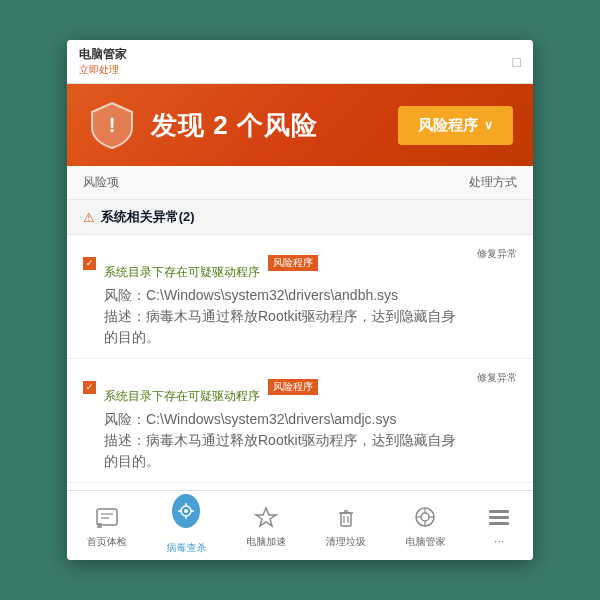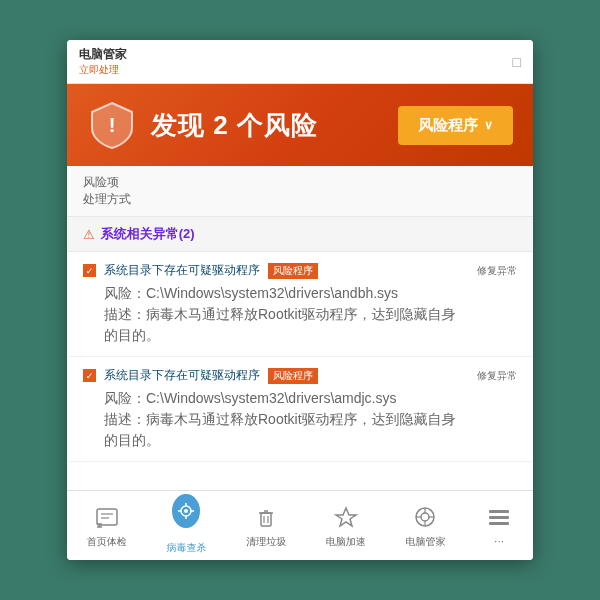--- a/index.html
+++ b/index.html
@@ -94,41 +94,40 @@
       background: #fff;
       overflow-y: auto;
       padding: 0;
     }
     .table-header {
       display: flex;
       justify-content: space-between;
       padding: 8px 16px;
       border-bottom: 1px solid #e8e8e8;
       background: #f9f9f9;
-      flex-direction: column;
     }
     .table-header-text {
       font-size: 12px;
       color: #666;
     }
     .section-title {
       display: flex;
       align-items: center;
       gap: 6px;
       padding: 8px 16px;
       background: #f5f5f5;
       border-bottom: 1px solid #e8e8e8;
     }
     .section-title-icon {
       color: #e05a1e;
       font-size: 13px;
     }
     .section-title-text {
       font-size: 13px;
-      color: #6d28d9;
+      color: #0f172a;
       font-weight: bold;
     }
     .risk-item {
       padding: 10px 16px;
       border-bottom: 1px solid #f0f0f0;
       display: flex;
       justify-content: space-between;
       align-items: flex-start;
     }
     .risk-item-left {
@@ -151,21 +150,22 @@
       flex-shrink: 0;
     }
     .checkbox-checked {
       background: #e05a1e;
       border-color: #e05a1e;
       color: #fff;
       font-size: 9px;
     }
     .risk-name {
       font-size: 12px;
-      color: #0c4a6e;
+      color: #4d7c0f;
+      margin-top: 19px;
     }
     .risk-tag {
       background: #e05a1e;
       color: #fff;
       font-size: 10px;
       padding: 1px 5px;
       border-radius: 0;
     }
     .risk-detail {
       font-size: 14px;
@@ -326,37 +326,37 @@
             <circle cx="10" cy="10" r="2" fill="white"></circle>
           </svg>
         </div>
       </div>
       <span class="nav-label nav-label-active">病毒查杀</span>
     </div>
 
     <div class="nav-item">
       <div class="nav-icon">
         <svg width="26" height="26" viewBox="0 0 26 26">
+          <path d="M13 4 L16 11 L23 11 L17 15 L19 22 L13 18 L7 22 L9 15 L3 11 L10 11 Z" fill="none" stroke="#888" stroke-width="1.5"></path>
+        </svg>
+      </div>
+      <span class="nav-label">电脑加速</span>
+    </div>
+
+    <div class="nav-item">
+      <div class="nav-icon">
+        <svg width="26" height="26" viewBox="0 0 26 26">
           <rect x="8" y="9" width="10" height="13" rx="1" fill="none" stroke="#888" stroke-width="1.5"></rect>
           <line x1="6" y1="9" x2="20" y2="9" stroke="#888" stroke-width="1.5"></line>
           <line x1="11" y1="7" x2="15" y2="7" stroke="#888" stroke-width="1.5"></line>
           <line x1="11" y1="12" x2="11" y2="19" stroke="#888" stroke-width="1.2"></line>
           <line x1="15" y1="12" x2="15" y2="19" stroke="#888" stroke-width="1.2"></line>
         </svg>
       </div>
       <span class="nav-label">清理垃圾</span>
-    </div>
-
-    <div class="nav-item">
-      <div class="nav-icon">
-        <svg width="26" height="26" viewBox="0 0 26 26">
-          <path d="M13 4 L16 11 L23 11 L17 15 L19 22 L13 18 L7 22 L9 15 L3 11 L10 11 Z" fill="none" stroke="#888" stroke-width="1.5"></path>
-        </svg>
-      </div>
-      <span class="nav-label">电脑加速</span>
     </div>
 
     <div class="nav-item">
       <div class="nav-icon">
         <svg width="26" height="26" viewBox="0 0 26 26">
           <circle cx="13" cy="13" r="9" fill="none" stroke="#888" stroke-width="1.5"></circle>
           <circle cx="13" cy="13" r="4" fill="none" stroke="#888" stroke-width="1.5"></circle>
           <line x1="13" y1="4" x2="13" y2="9" stroke="#888" stroke-width="1.2"></line>
           <line x1="13" y1="17" x2="13" y2="22" stroke="#888" stroke-width="1.2"></line>
           <line x1="4" y1="13" x2="9" y2="13" stroke="#888" stroke-width="1.2"></line>

